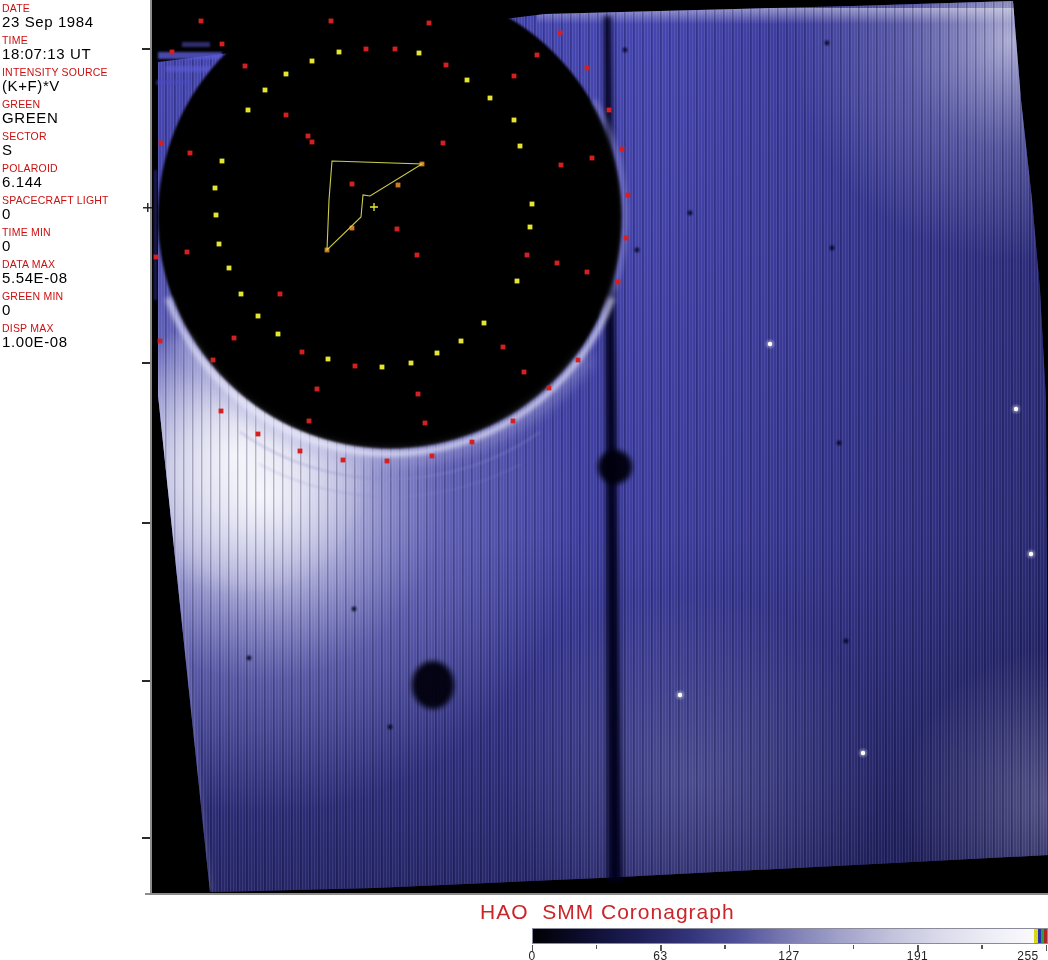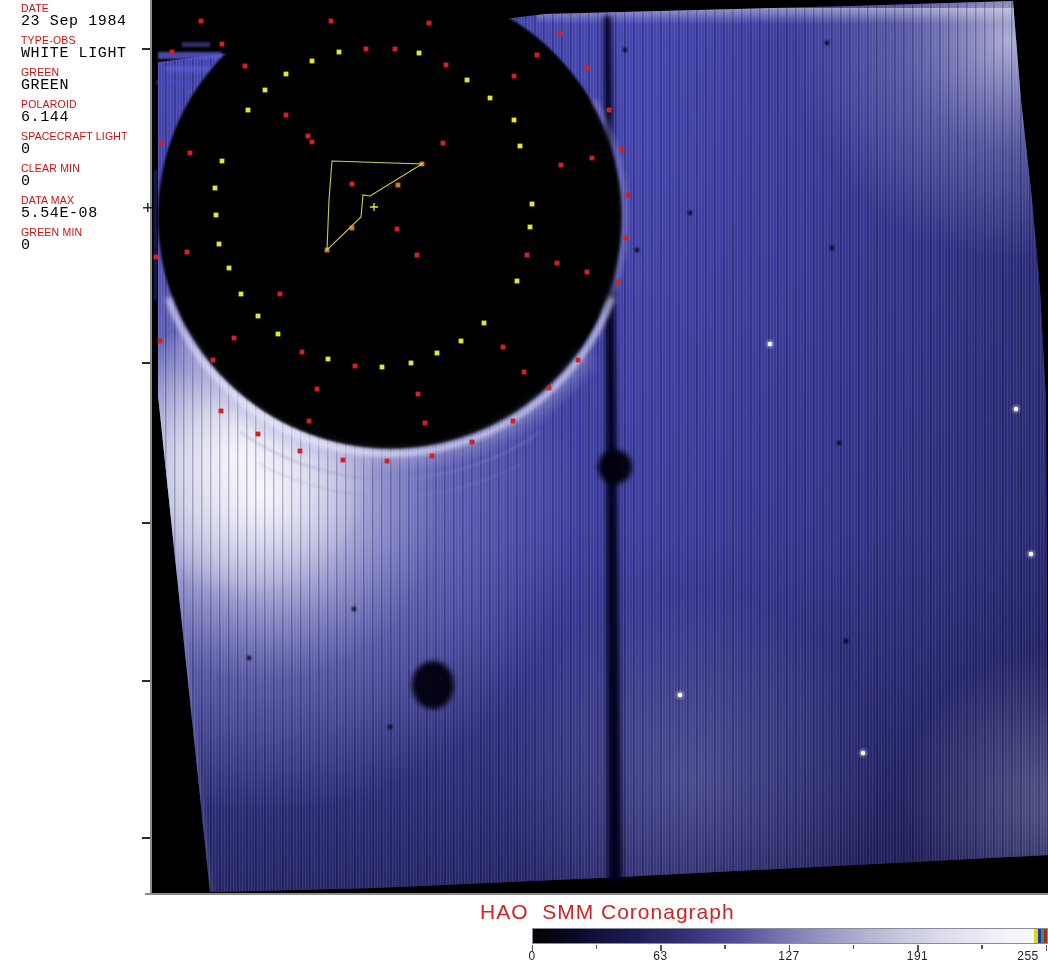--- a/index.html
+++ b/index.html
@@ -1,23 +1,23 @@
 <!DOCTYPE html>
 <html><head>
 <meta charset="utf-8">
 <style>
   html,body{margin:0;padding:0;background:#fff;}
   #canvas{position:relative;width:1048px;height:960px;background:#ffffff;overflow:hidden;
           font-family:"Liberation Sans","DejaVu Sans",sans-serif;}
   
   #sidebar{position:absolute;left:0;top:0;width:150px;height:894px;background:#fff;
-           padding:2px 0 0 21px;box-sizing:border-box;}
+           padding:2px 0 0 2px;box-sizing:border-box;}
   .field{margin-bottom:4px;}
   .flabel{color:#cc1010;font-size:10.5px;line-height:12px;letter-spacing:0.2px;white-space:pre;}
-  .fvalue{color:#000;font-size:15px;line-height:16px;letter-spacing:0.6px;white-space:pre;font-family:Liberation Mono, monospace;}
+  .fvalue{color:#000;font-size:15px;line-height:16px;letter-spacing:0.6px;white-space:pre;}
   
   #vline{position:absolute;left:150px;top:0;width:2px;height:894px;background:#8c8c8c;}
   #hline{position:absolute;left:145px;top:893px;width:903px;height:2px;background:#8c8c8c;}
   .tick-dash{position:absolute;width:8px;height:2px;background:#2a2a2a;}
   .tick-line{position:absolute;width:2px;height:7px;background:#2a2a2a;}
   .tick-plus{position:absolute;width:9px;height:9px;
     background:linear-gradient(#2a2a2a,#2a2a2a) center/9px 1.5px no-repeat,
                linear-gradient(#2a2a2a,#2a2a2a) center/1.5px 9px no-repeat;}
   
   #main{position:absolute;left:152px;top:0;width:896px;height:893px;background:#000;overflow:hidden;}
@@ -37,46 +37,58 @@
 
 <div id="canvas">
 
   <div id="sidebar">
     <div id="fields">
         <div class="field">
           <div class="flabel">DATE</div>
           <div class="fvalue">23 Sep 1984</div>
         </div>
         <div class="field">
-          <div class="flabel">TYPE-OBS</div>
-          <div class="fvalue">WHITE LIGHT</div>
+          <div class="flabel">TIME</div>
+          <div class="fvalue">18:07:13 UT</div>
+        </div>
+        <div class="field">
+          <div class="flabel">INTENSITY SOURCE</div>
+          <div class="fvalue">(K+F)*V</div>
         </div>
         <div class="field">
           <div class="flabel">GREEN</div>
           <div class="fvalue">GREEN</div>
         </div>
         <div class="field">
+          <div class="flabel">SECTOR</div>
+          <div class="fvalue">S</div>
+        </div>
+        <div class="field">
           <div class="flabel">POLAROID</div>
           <div class="fvalue">6.144</div>
         </div>
         <div class="field">
           <div class="flabel">SPACECRAFT LIGHT</div>
           <div class="fvalue">0</div>
         </div>
         <div class="field">
-          <div class="flabel">CLEAR MIN</div>
+          <div class="flabel">TIME MIN</div>
           <div class="fvalue">0</div>
         </div>
         <div class="field">
           <div class="flabel">DATA MAX</div>
           <div class="fvalue">5.54E-08</div>
         </div>
         <div class="field">
           <div class="flabel">GREEN MIN</div>
           <div class="fvalue">0</div>
+        </div>
+        <div class="field">
+          <div class="flabel">DISP MAX</div>
+          <div class="fvalue">1.00E-08</div>
         </div>
       </div>
   </div>
 
   <div id="vline"></div>
 
   <div id="main">
     <svg id="scene" width="896" height="893" viewBox="0 0 896 893" xmlns="http://www.w3.org/2000/svg">
       <defs>
         <filter id="f1" x="-30%" y="-30%" width="160%" height="160%">

